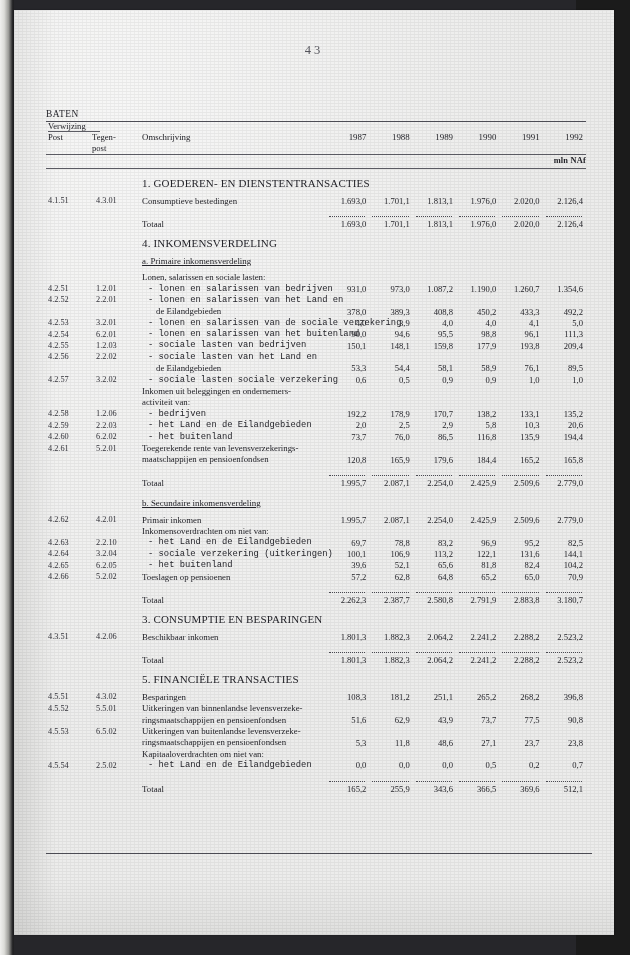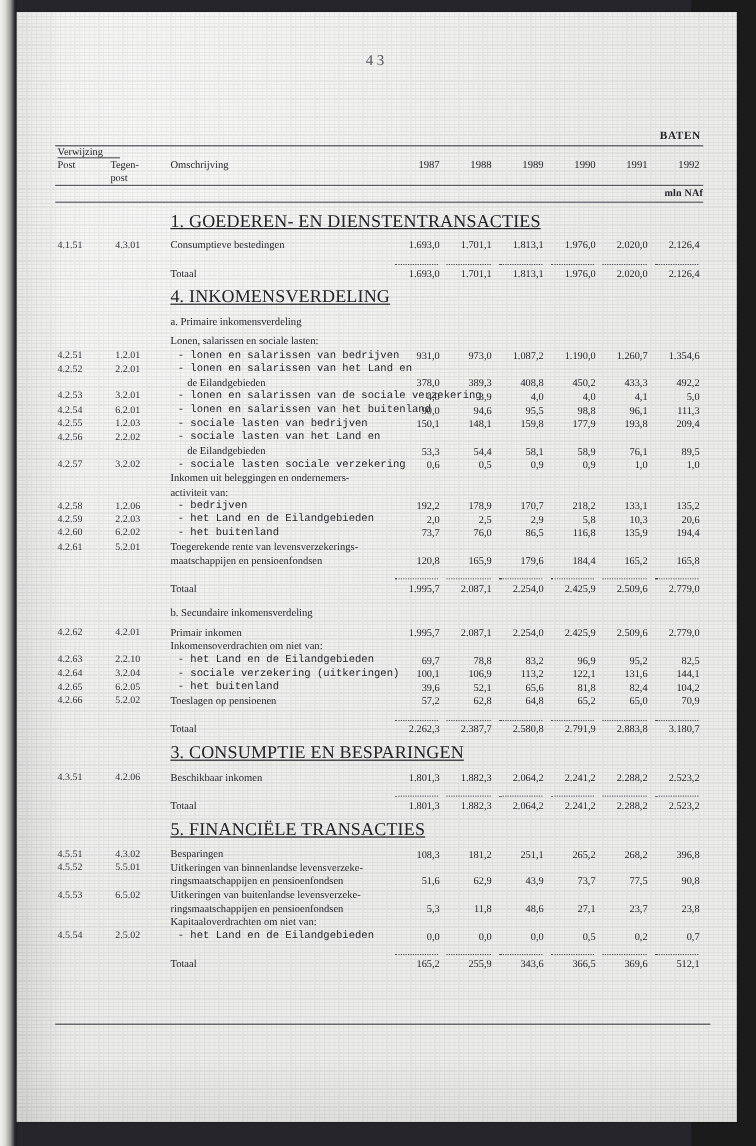--- a/index.html
+++ b/index.html
@@ -66,22 +66,22 @@
   .sheet {
     position: absolute;
     left: 32px;
     top: 100px;
     width: 540px;
     font-size: 8.6px;
     line-height: 1.0;
   }
 
   .baten {
-    text-align: right;
-    font-weight: bold;
+    text-align: left;
+    font-weight: normal;
     font-size: 9.4px;
     letter-spacing: .5px;
     padding-right: 2px;
     padding-bottom: 2px;
   }
   .rule-top    { border-top: 1.1px solid #4d4d55; height:0; }
   .rule-thin   { border-top: 0.8px solid #5a5a62; height:0; }
 
   table.grid {
     width: 100%;
@@ -129,30 +129,30 @@
   }
   .oms.ind   { padding-left: 10px; font-family: Liberation Mono, monospace; }
   .oms.ind2  { padding-left: 18px; margin-top: 19px; }
   .num {
     text-align: right;
     font-size: 8.6px;
     padding-right: 3px;
     white-space: nowrap;
   }
   .sect {
-    font-size: 15px;
+    font-size: 11px;
     padding-left: 4px;
-    text-decoration: underline;
     letter-spacing: .15px;
     white-space: nowrap;
     margin-top: 35px;
   }
   .subsect {
     font-size: 8.9px;
     padding-left: 4px;
+    text-decoration: underline;
     white-space: nowrap;
   }
   .spacer td { height: 9px; }
   .spacer-sm td { height: 5px; }
 
   .dashes {
     text-align: right;
     padding-right: 3px;
     height: 7px;
     font-size: 7px;
@@ -457,21 +457,21 @@
               <td class="num"></td>
               <td class="num"></td>
             </tr>
             <tr class="row">
               <td class="post">4.2.58</td>
               <td class="tegen">1.2.06</td>
               <td class="oms ind">- bedrijven</td>
               <td class="num">192,2</td>
               <td class="num">178,9</td>
               <td class="num">170,7</td>
-              <td class="num">218,2</td>
+              <td class="num">138,2</td>
               <td class="num">133,1</td>
               <td class="num">135,2</td>
             </tr>
             <tr class="row">
               <td class="post">4.2.59</td>
               <td class="tegen">2.2.03</td>
               <td class="oms ind">- het Land en de Eilandgebieden</td>
               <td class="num">2,0</td>
               <td class="num">2,5</td>
               <td class="num">2,9</td>

